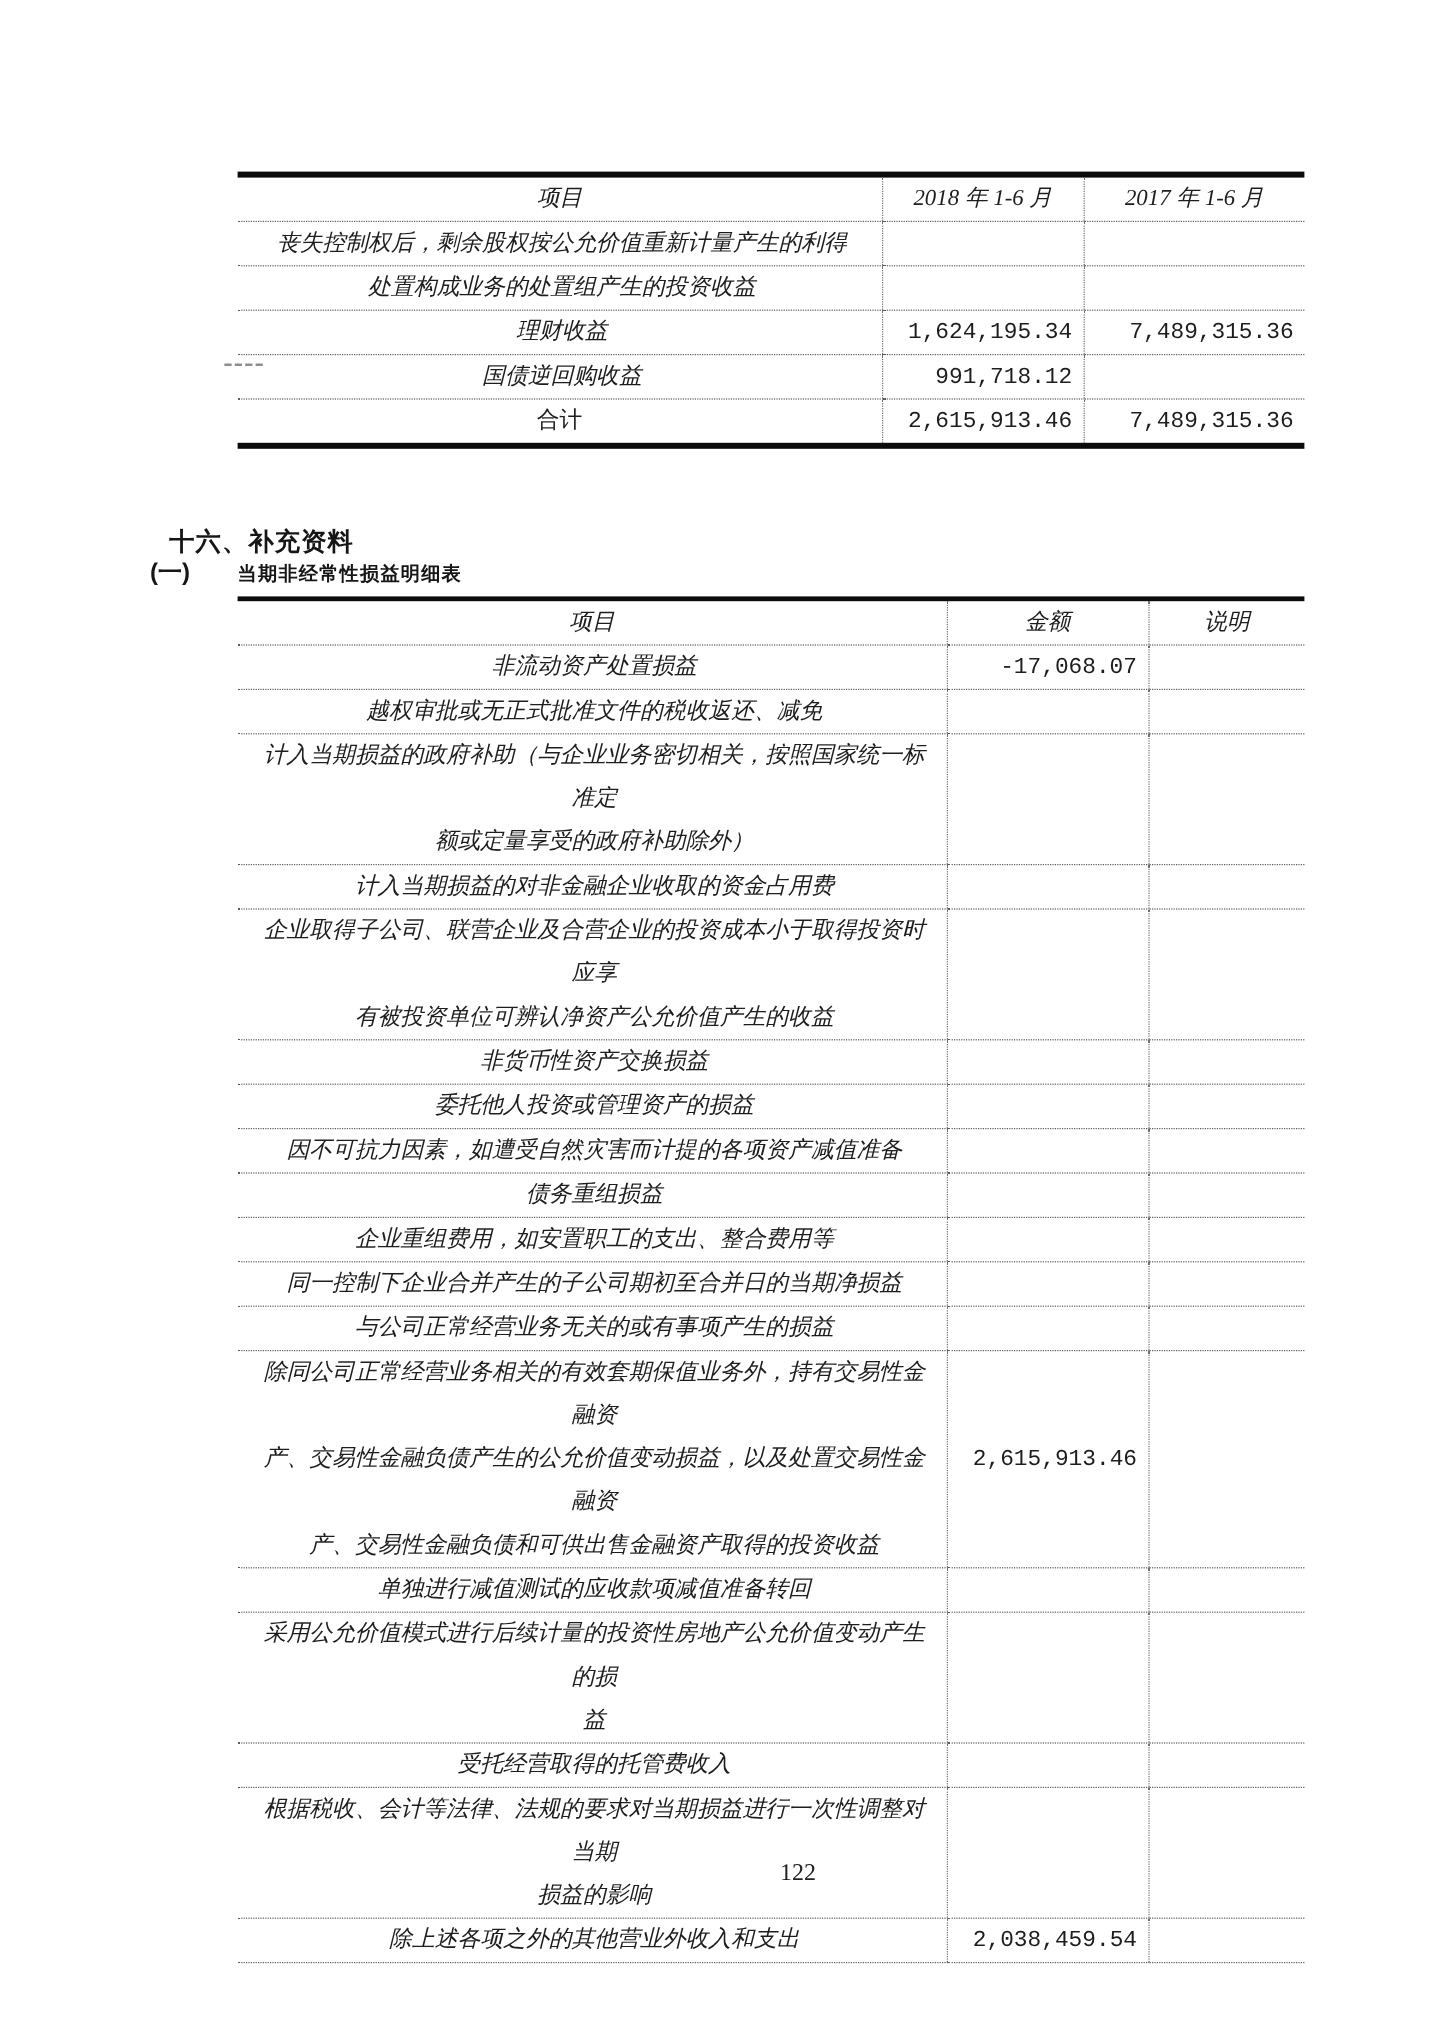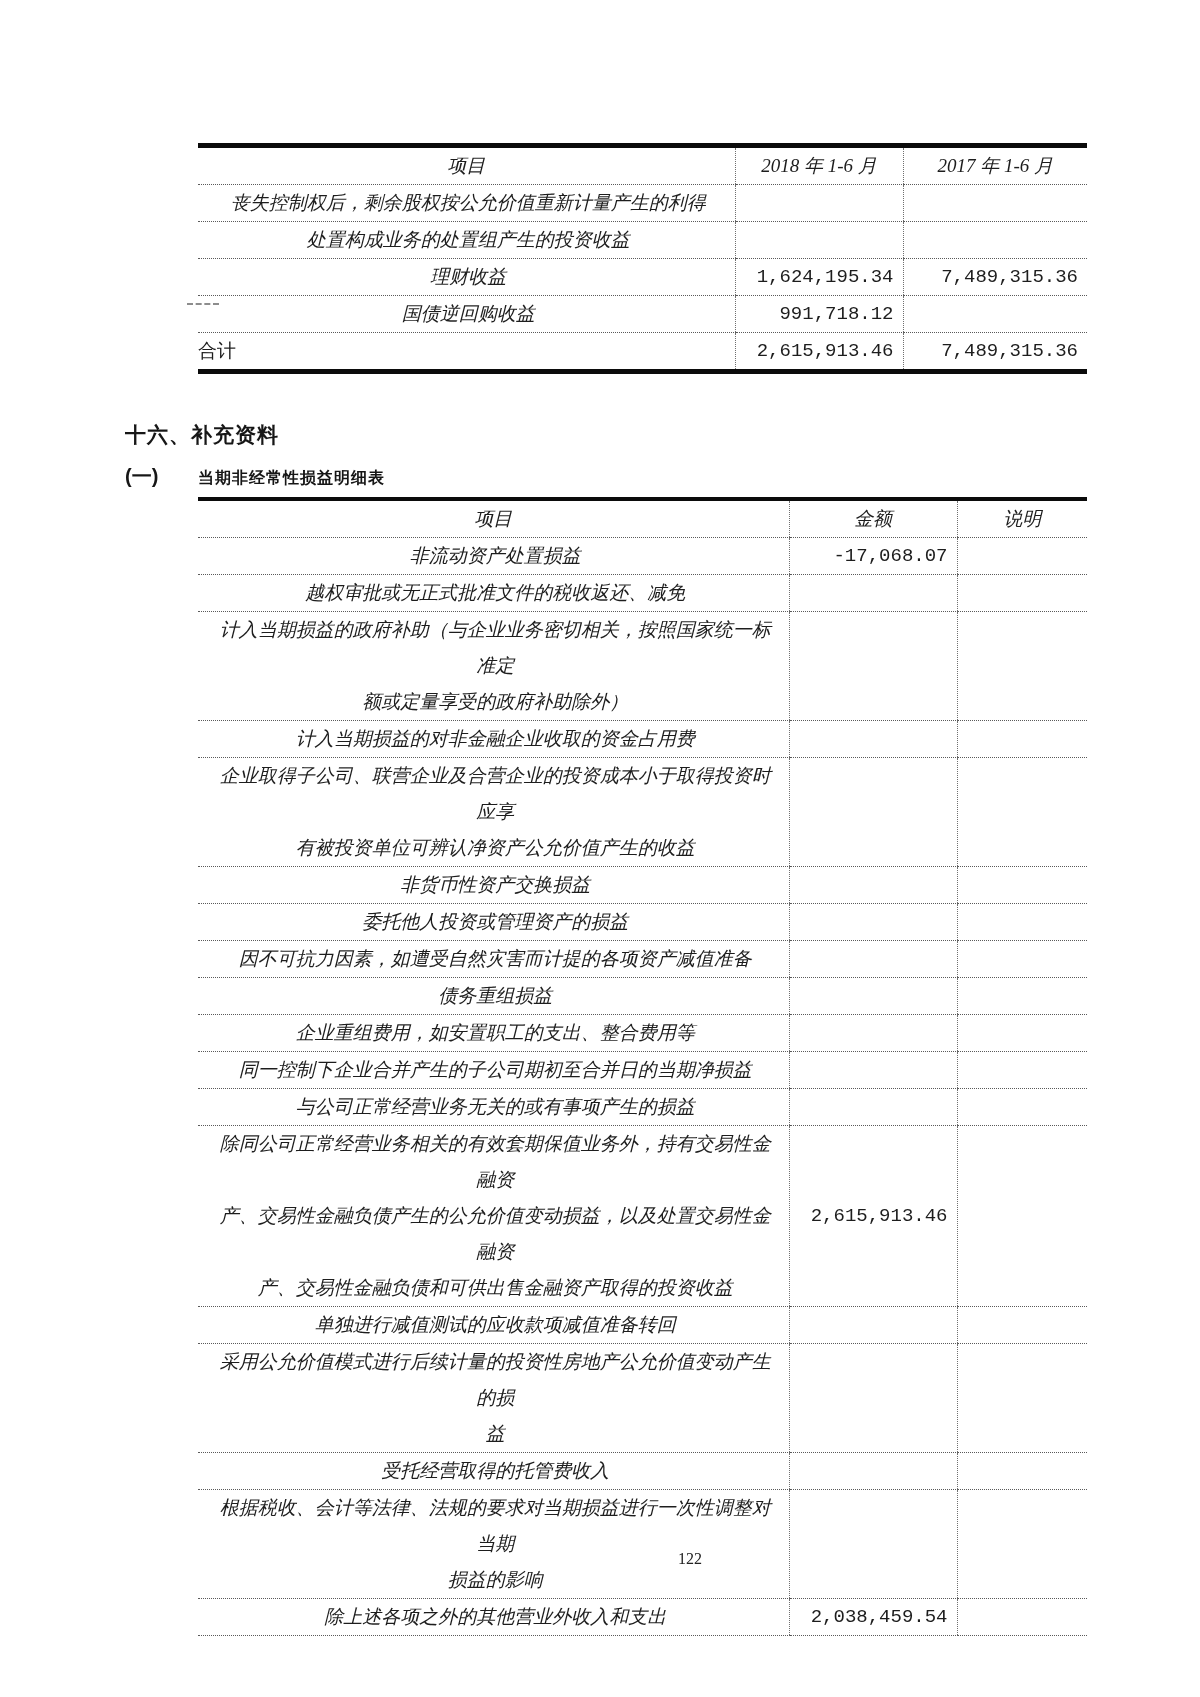--- a/index.html
+++ b/index.html
@@ -29,56 +29,55 @@
   td{border-bottom:1px dotted #5a5a5a;}
   .colB,.colC{border-left:1px dotted #6f6f6f;}
   .item{
     text-align:center;
     padding-left:14px;
     padding-right:10px;
     white-space:pre-wrap;
     font-style:italic;
   }
   .num{text-align:right;padding-right:9px;font-family:Liberation Mono, monospace;}
-  .ctr{text-align:left;}
+  .ctr{text-align:center;}
 
   .t1wrap{
     position:absolute;left:198px;top:143px;
     border-top:5px solid #0b0b0b;
     border-bottom:5px solid #0b0b0b;
   }
   .t1wrap tr.last td{border-bottom:none;}
 
   .t2wrap{
     position:absolute;left:198px;top:497px;
     border-top:4px solid #0b0b0b;
   }
 
   
   .sec{
     position:absolute;left:125px;top:421px;
-    margin:0;
+    margin:16px;
     font-family:Liberation Mono, monospace;
     font-size:21px;font-weight:bold;color:#161616;
     letter-spacing:1px;
   }
   .subsec{
     position:absolute;left:125px;top:463px;
     display:flex;align-items:baseline;
     font-family:"Liberation Sans","DejaVu Sans",sans-serif;
     font-weight:bold;color:#161616;
   }
   .subsec .marker{width:73px;font-size:20px;}
   .subsec .subtitle{font-size:16px;letter-spacing:1px;}
 
   
   .pagenum{
     position:absolute;left:650px;top:1550px;width:80px;
-    text-align:center;
-    font-size:16px;color:#222;
+    font-size:20px;color:#222;
   }
   .artifact{
     position:absolute;left:187px;top:303px;width:32px;height:0;
     border-top:2px dashed #8d8d8d;
   }
 </style>
 </head>
 <body>
 
 <div class="page">

